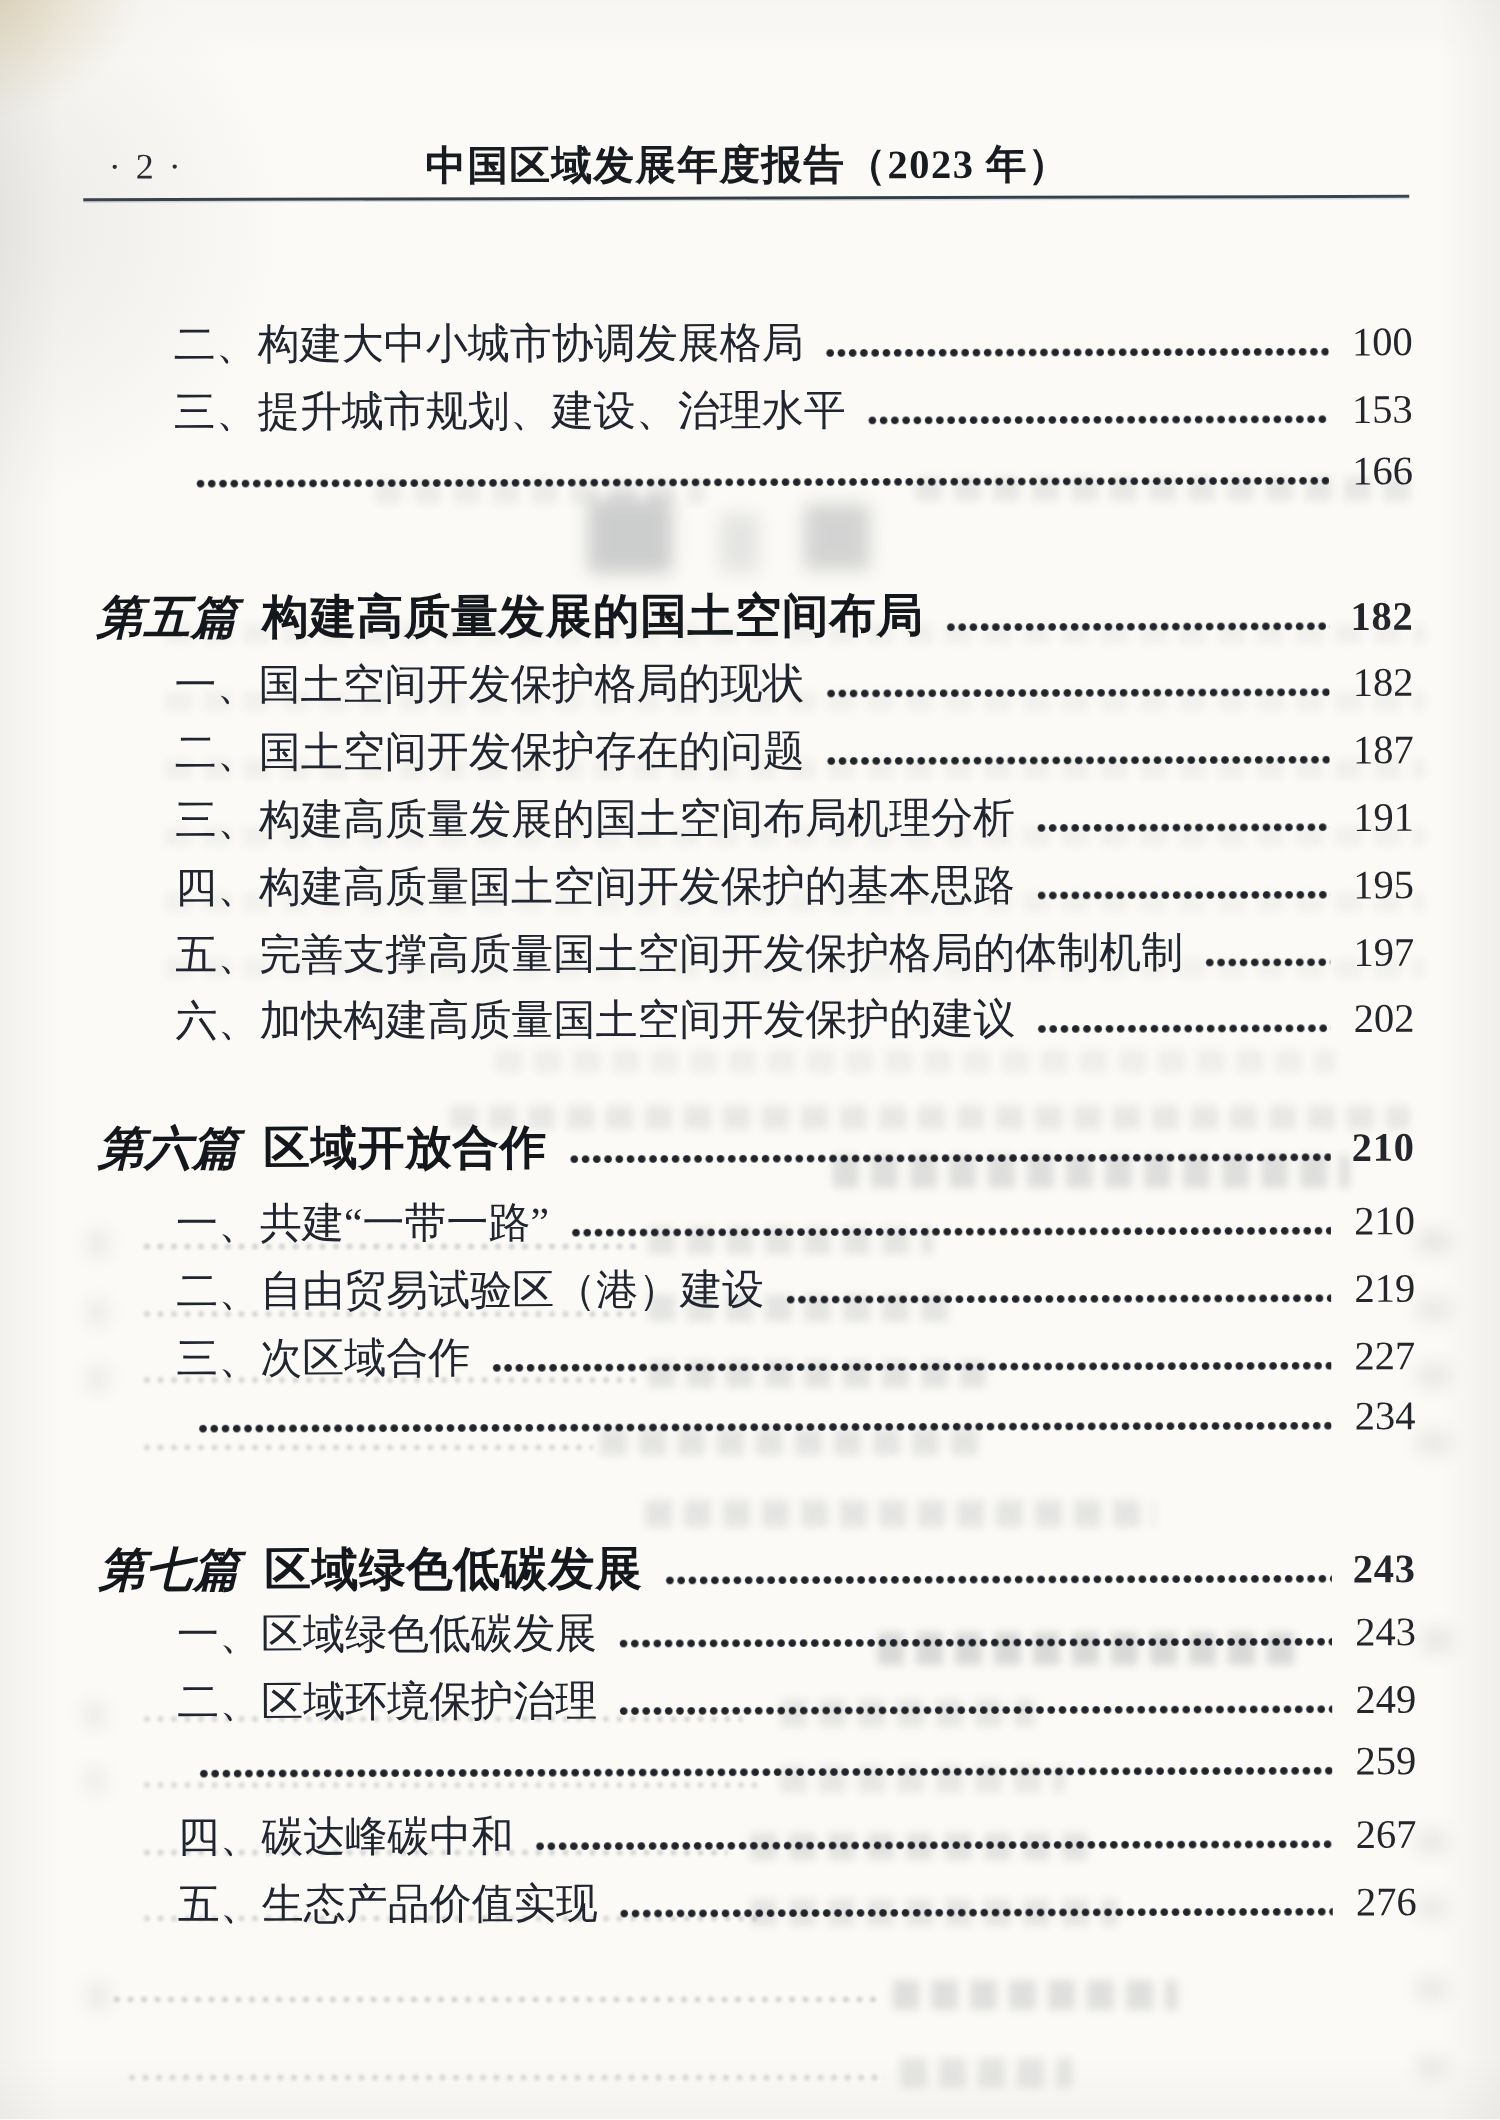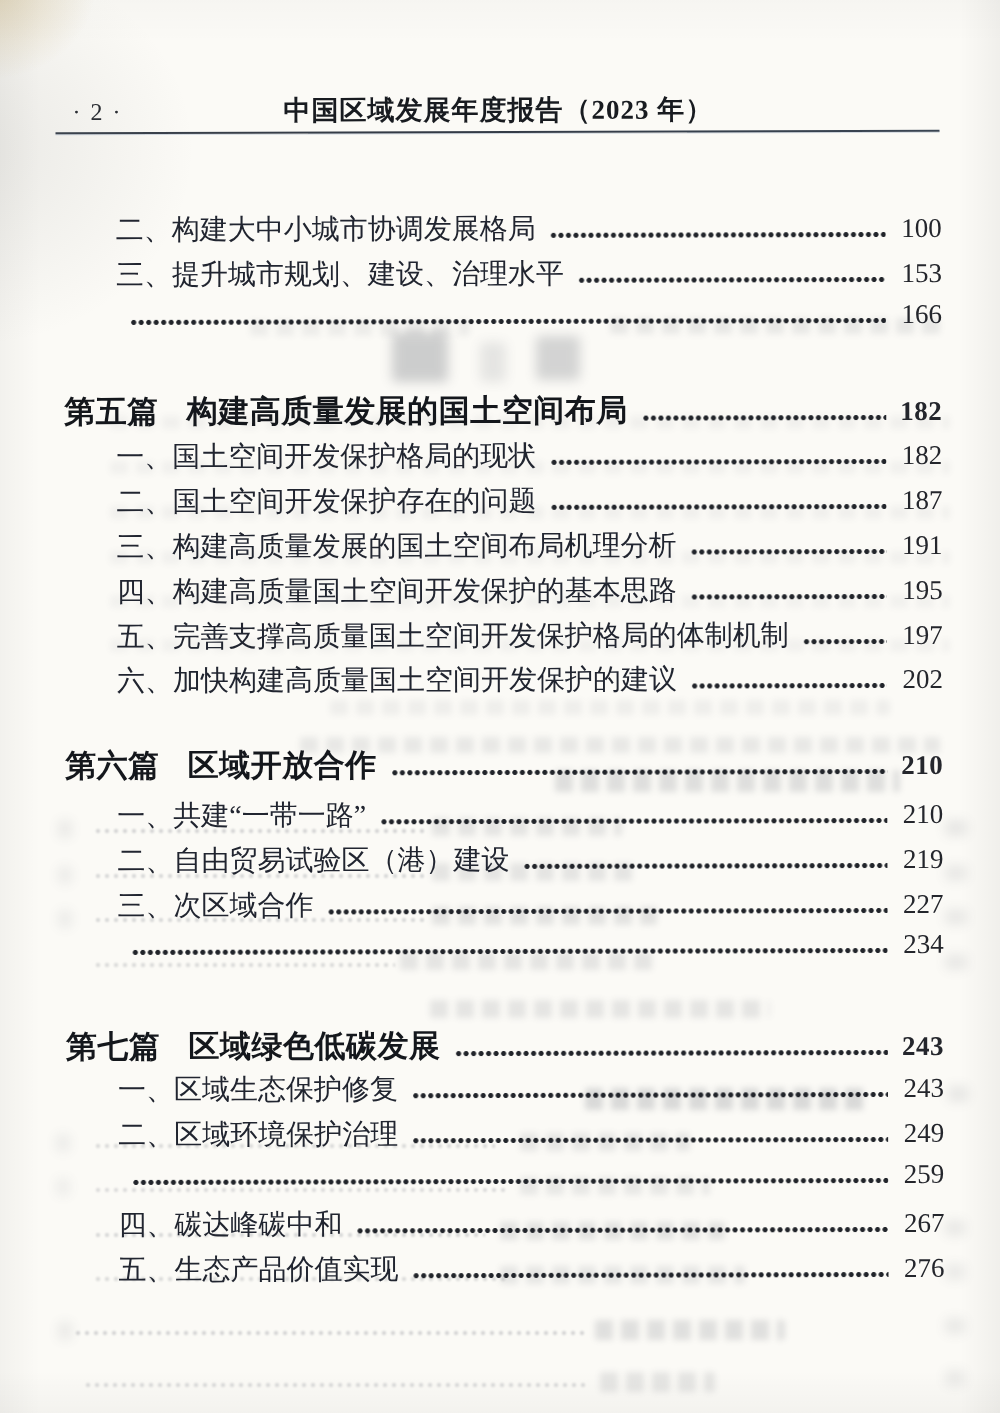--- a/index.html
+++ b/index.html
@@ -33,21 +33,21 @@
     box-shadow:0 1px 0 rgba(90,120,160,0.25);
   }
   
   .toc-row{
     position:absolute;left:65px;width:878px;
     display:flex;align-items:baseline;box-sizing:border-box;
     white-space:nowrap;
   }
   .toc-item{padding-left:52px;font-size:28px;color:#212530;}
   .toc-heading{font-size:31px;font-weight:bold;color:#14171c;letter-spacing:0.5px;}
-  .toc-num{margin-right:28px;}
+  .toc-num{margin-right:16px;font-style:italic;}
   .leader{
     flex:1 1 auto;height:9px;margin:0 10px 0 14px;
     background-image:radial-gradient(circle at 3.7px 4.5px, #21242a 2.15px, rgba(33,36,42,0) 2.9px);
     background-size:7.5px 9px;background-repeat:repeat-x;background-position:left center;
     transform:translateY(2px);
   }
   .toc-page{
     font-family:"Liberation Serif","DejaVu Serif",serif;
     font-size:27px;min-width:46px;text-align:right;color:#24262c;
   }
@@ -201,21 +201,21 @@
           <span class="leader"></span>
           <span class="toc-page">234</span>
         </div>
         <div class="toc-row toc-heading" style="top: 1025px;">
           <span class="toc-num">第七篇</span>
           <span class="toc-title">区域绿色低碳发展</span>
           <span class="leader"></span>
           <span class="toc-page">243</span>
         </div>
         <div class="toc-row toc-item" style="top: 1070px;">
-          <span class="toc-label">一、区域生态保护修复</span>
+          <span class="toc-label">一、区域绿色低碳发展</span>
           <span class="leader"></span>
           <span class="toc-page">243</span>
         </div>
         <div class="toc-row toc-item" style="top: 1115px;">
           <span class="toc-label">二、区域环境保护治理</span>
           <span class="leader"></span>
           <span class="toc-page">249</span>
         </div>
         <div class="toc-row toc-item" style="top: 1160px;">
           <span class="leader"></span>

